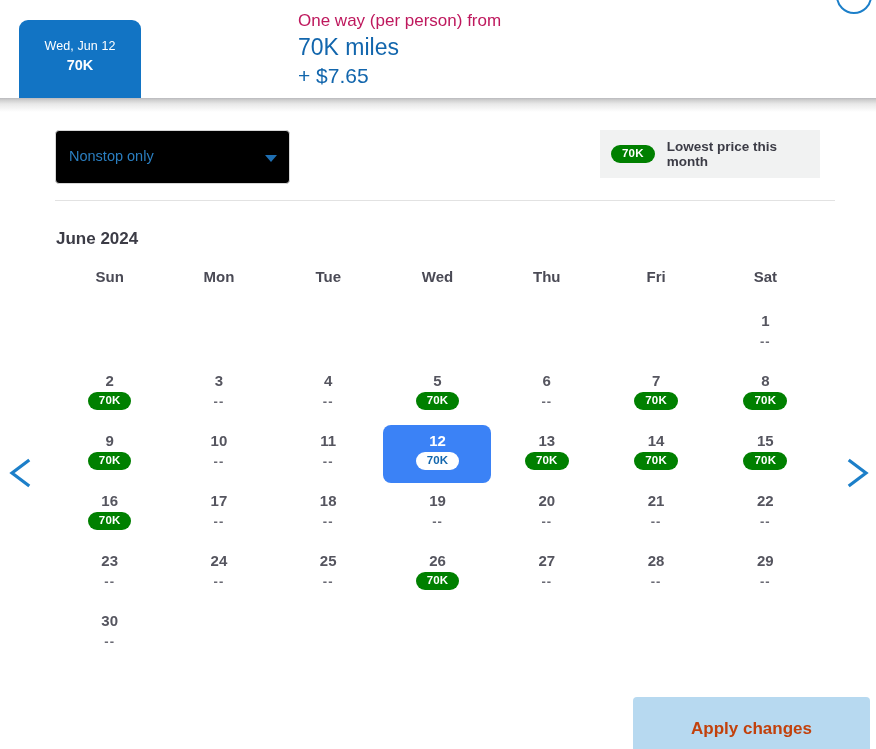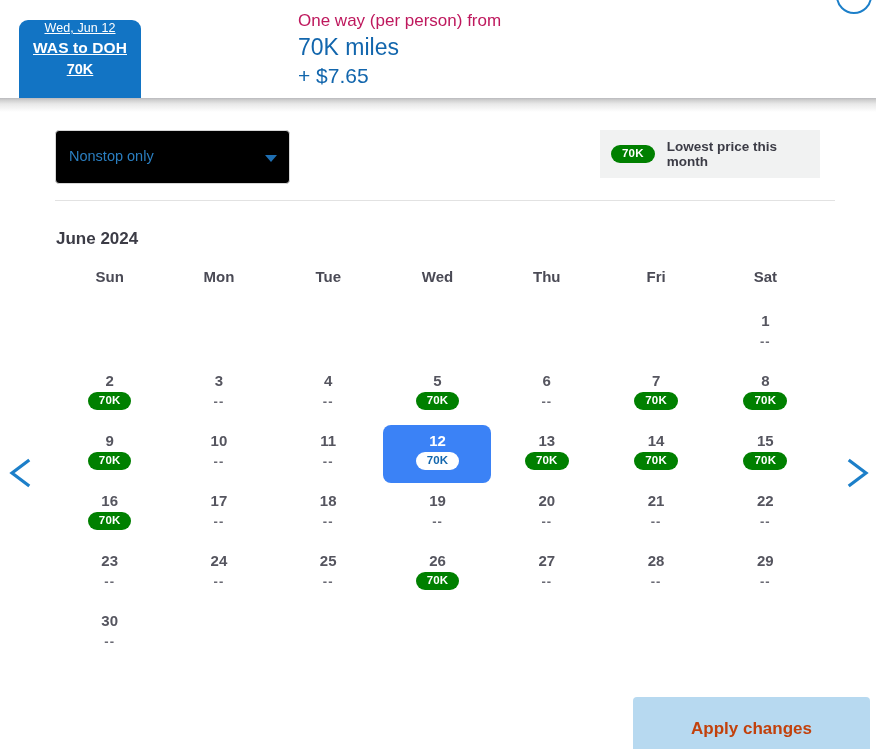--- a/index.html
+++ b/index.html
@@ -26,22 +26,21 @@
     position: absolute;
     left: 19px;
     top: 20px;
     width: 122px;
     height: 78px;
     background: #1274c4;
     border-radius: 9px 9px 0 0;
     color: #ffffff;
     text-align: center;
     box-sizing: border-box;
-    padding-top: 0;
-    text-decoration: underline;
+    padding-top: 18px;
   }
   .trip-tab .tab-date {
     font-size: 12.5px;
     line-height: 17px;
     font-weight: 400;
     letter-spacing: .1px;
   }
   .trip-tab .tab-route {
     font-size: 15.5px;
     line-height: 22px;
@@ -280,21 +279,20 @@
     cursor: default;
   }
 </style>
 </head>
 <body>
 
 <div class="header">
 
   <div class="trip-tab">
     <div class="tab-date">Wed, Jun 12</div>
-    <div class="tab-route">WAS to DOH</div>
     <div class="tab-miles">70K</div>
   </div>
 
   <div class="price-block">
     <div class="price-caption">One way (per person) from</div>
     <div class="price-main">70K miles</div>
     <div class="price-sub">+ $7.65</div>
   </div>
 
   <div class="corner-circle"></div>

